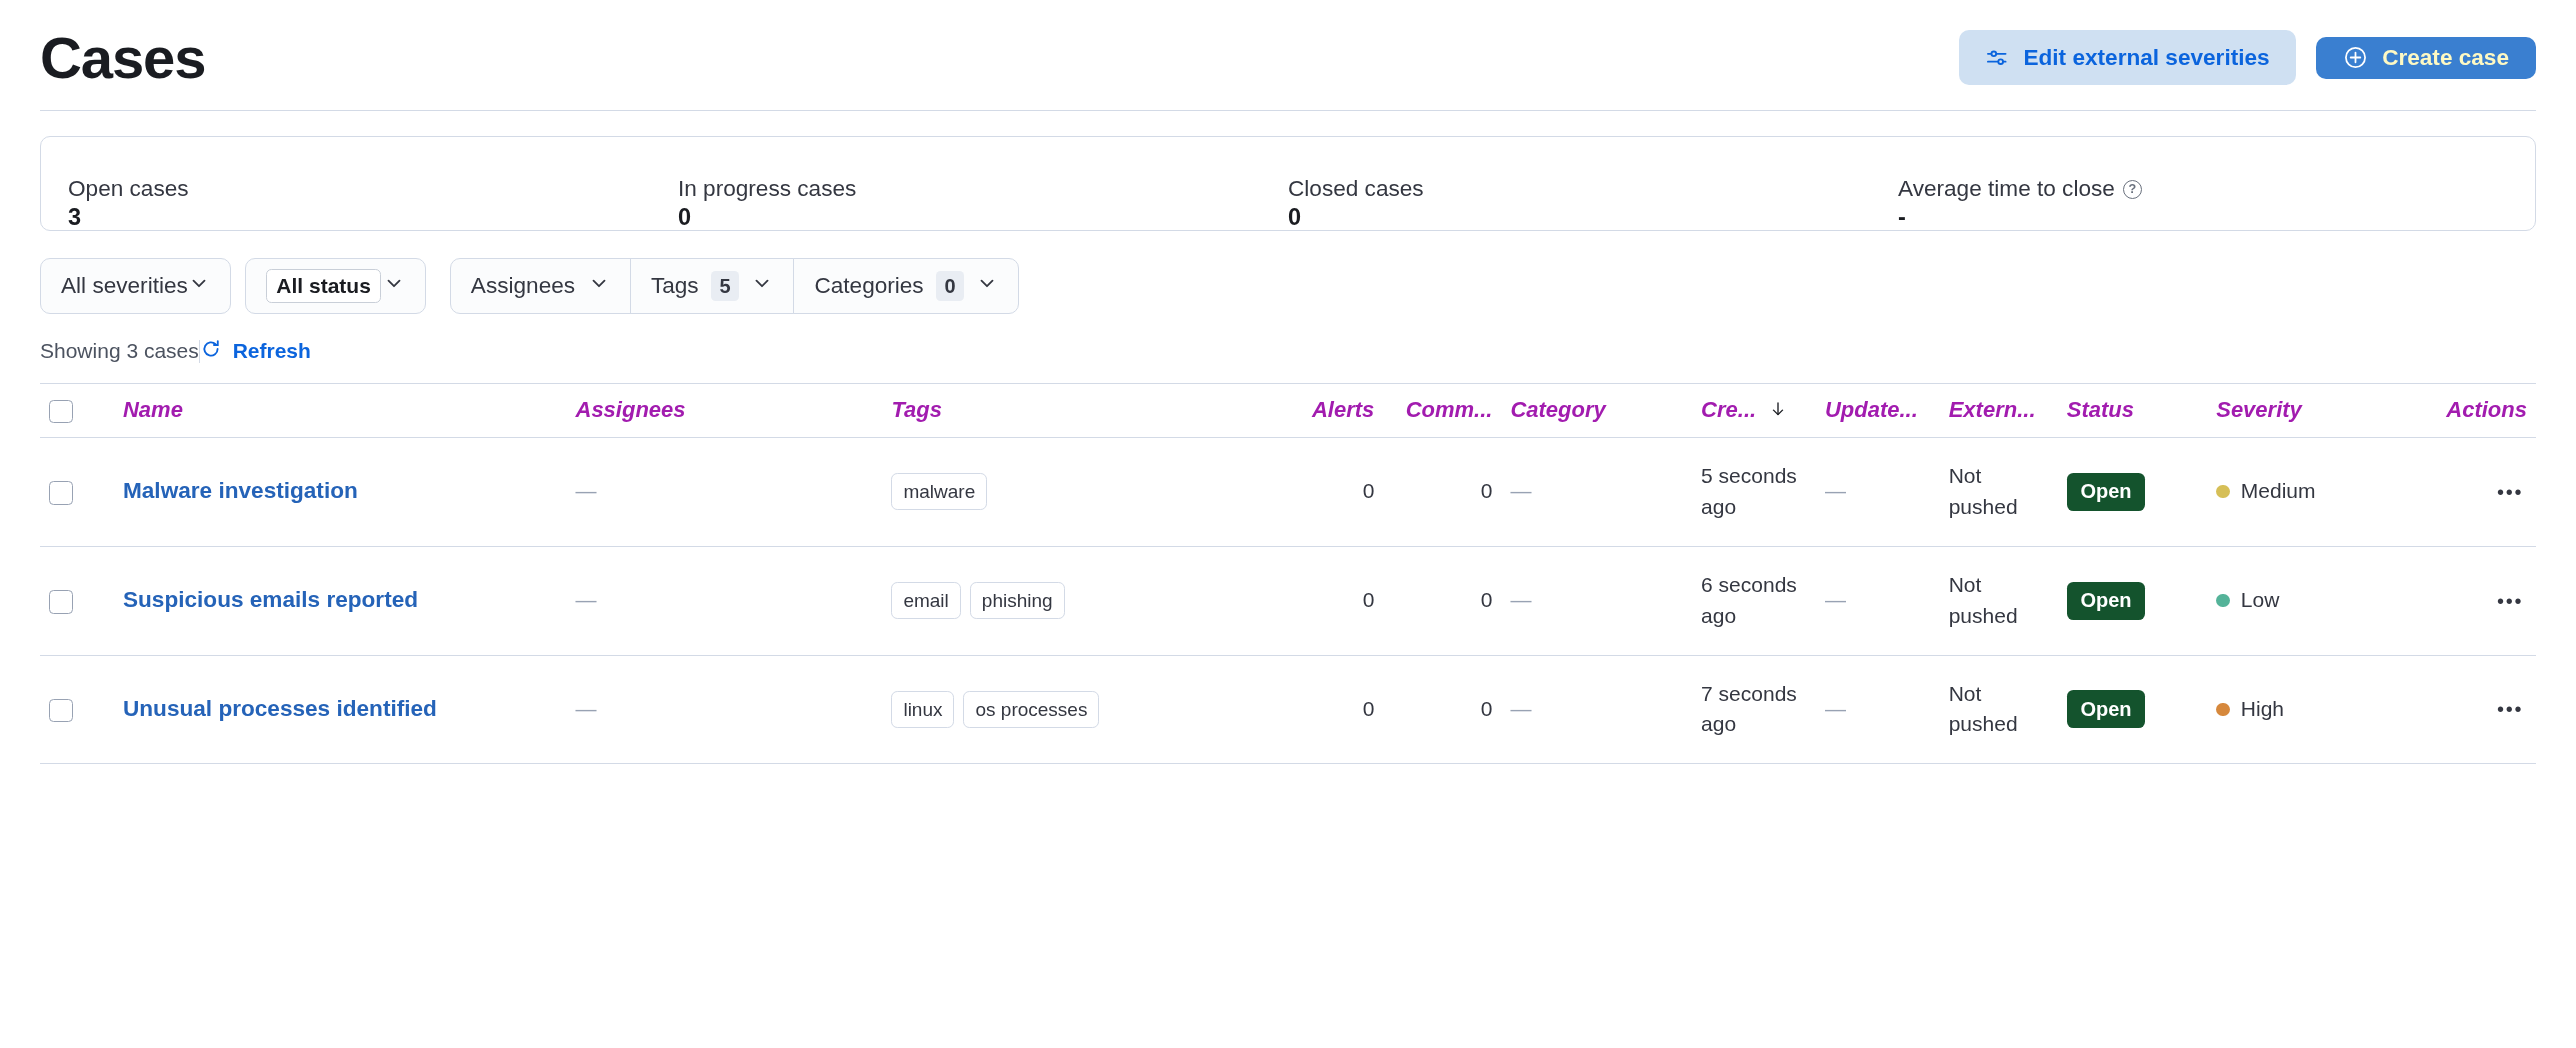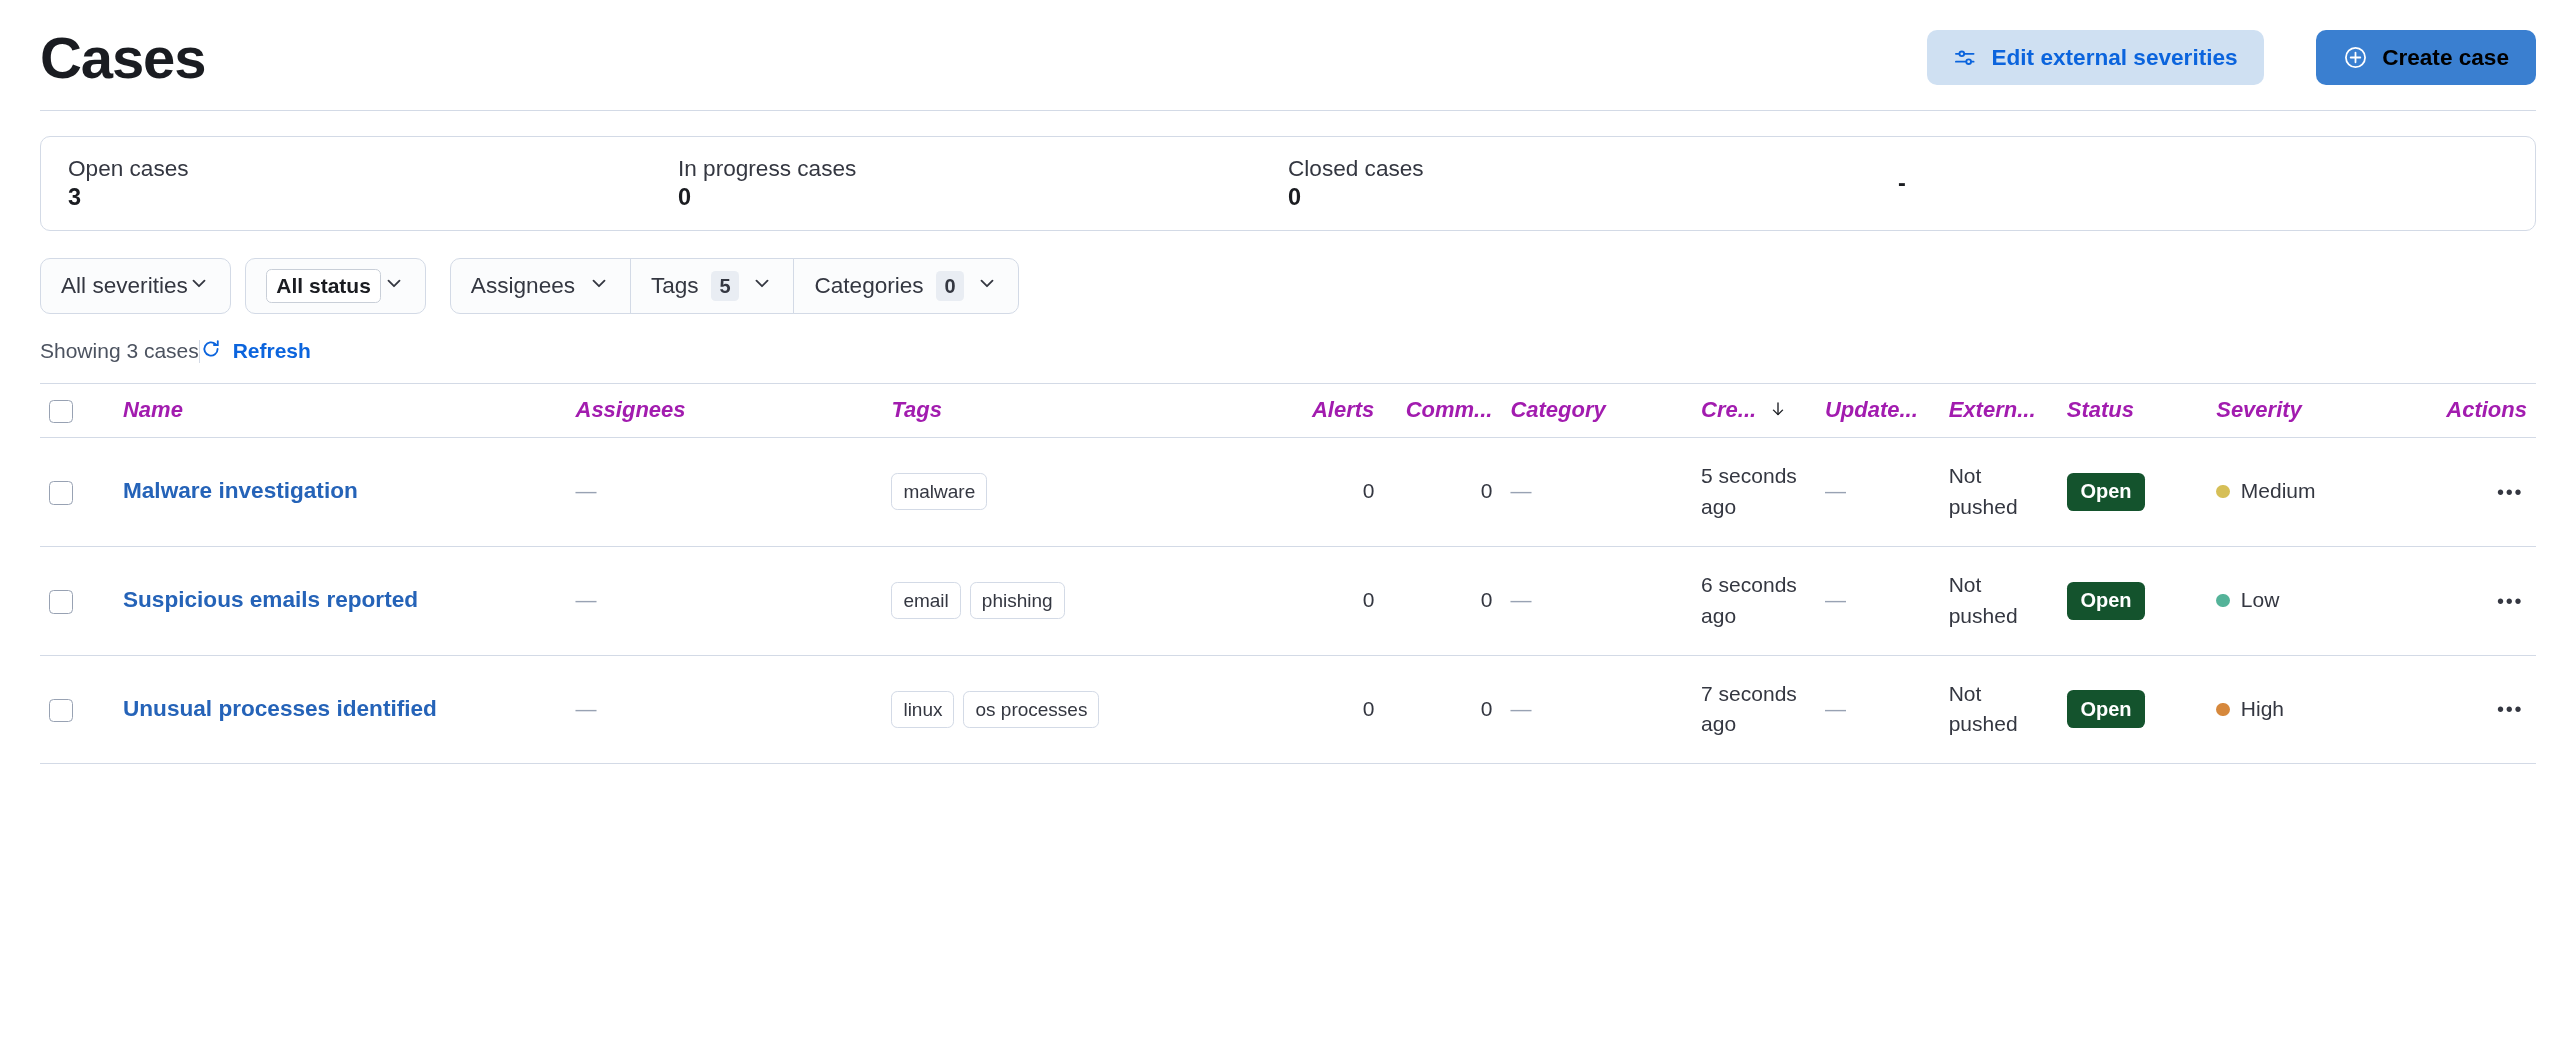--- a/index.html
+++ b/index.html
@@ -55,42 +55,41 @@
     white-space: nowrap;
   }
   .btn-secondary {
     background: #cfe0f2;
     color: #0b64dd;
     height: 55px;
     padding: 0 26px;
   }
   .btn-primary {
     background: #3a7fd0;
-    color: #000000;
-    height: 55px;
+    color: #fef9c3;
+    height: 42px;
     padding: 0 27px;
-    margin-left: 32px;
   }
   .btn svg { display: block; flex: 0 0 auto; }
 
   .header-rule {
     height: 0.9px;
     background: #d3dae6;
     margin: 0 0 0 0;
   }
 
   
   .stats-panel {
     margin-top: 25px;
     border: 0.9px solid #d3dae6;
     border-radius: 10px;
     background: #fff;
     height: 95px;
     display: flex;
-    align-items: center;
+    align-items: flex-end;
     padding: 0 27px;
   }
   .stat {
     flex: 0 0 25%;
     display: flex;
     flex-direction: column;
     gap: 5.4px;
   }
   .stat-label {
     font-size: 22.6px;
@@ -374,20 +373,24 @@
     </div>
     <div class="stat">
       <span class="stat-label">In progress cases</span>
       <span class="stat-value">0</span>
     </div>
     <div class="stat">
       <span class="stat-label">Closed cases</span>
       <span class="stat-value">0</span>
     </div>
     <div class="stat">
+      <span class="stat-label">
+        <span>Average time to close</span>
+        <span class="help-icon">?</span>
+      </span>
       <span class="stat-value">-</span>
     </div>
   </div>
 
   <div class="filter-bar">
 
     <div class="select-filter sev-filter">
       <span>All severities</span>
       <span class="chev">
         <svg width="22" height="22" viewBox="0 0 24 24" fill="none" stroke="#343741" stroke-width="2" stroke-linecap="round" stroke-linejoin="round">

